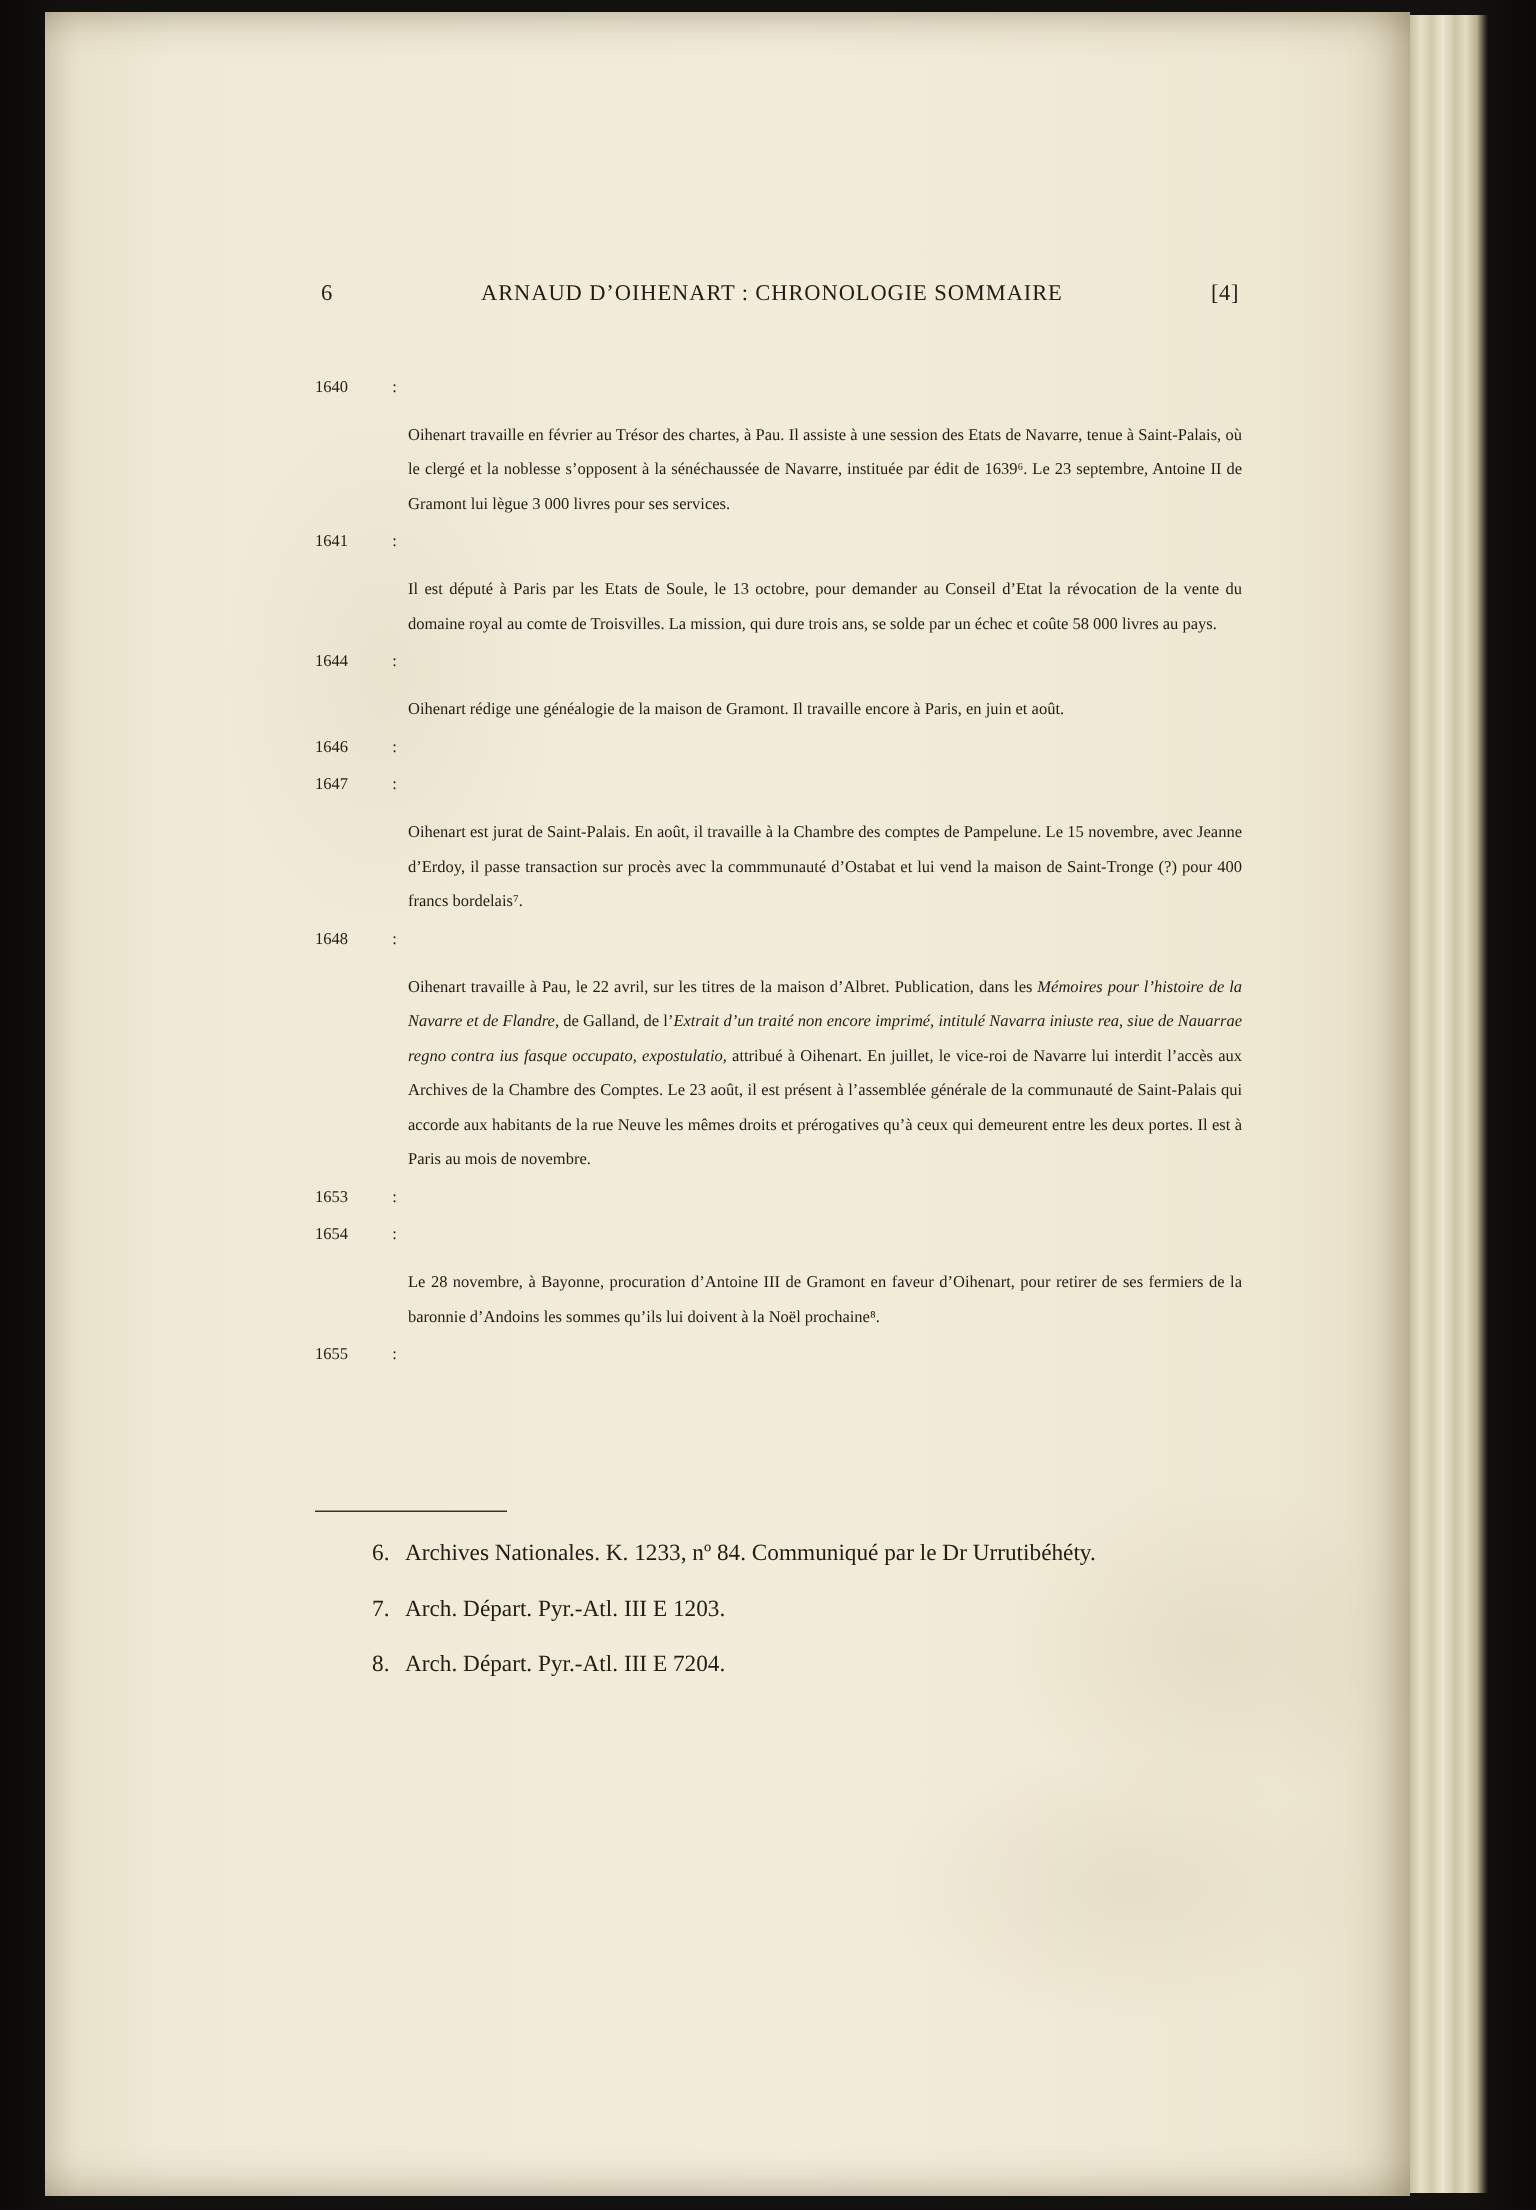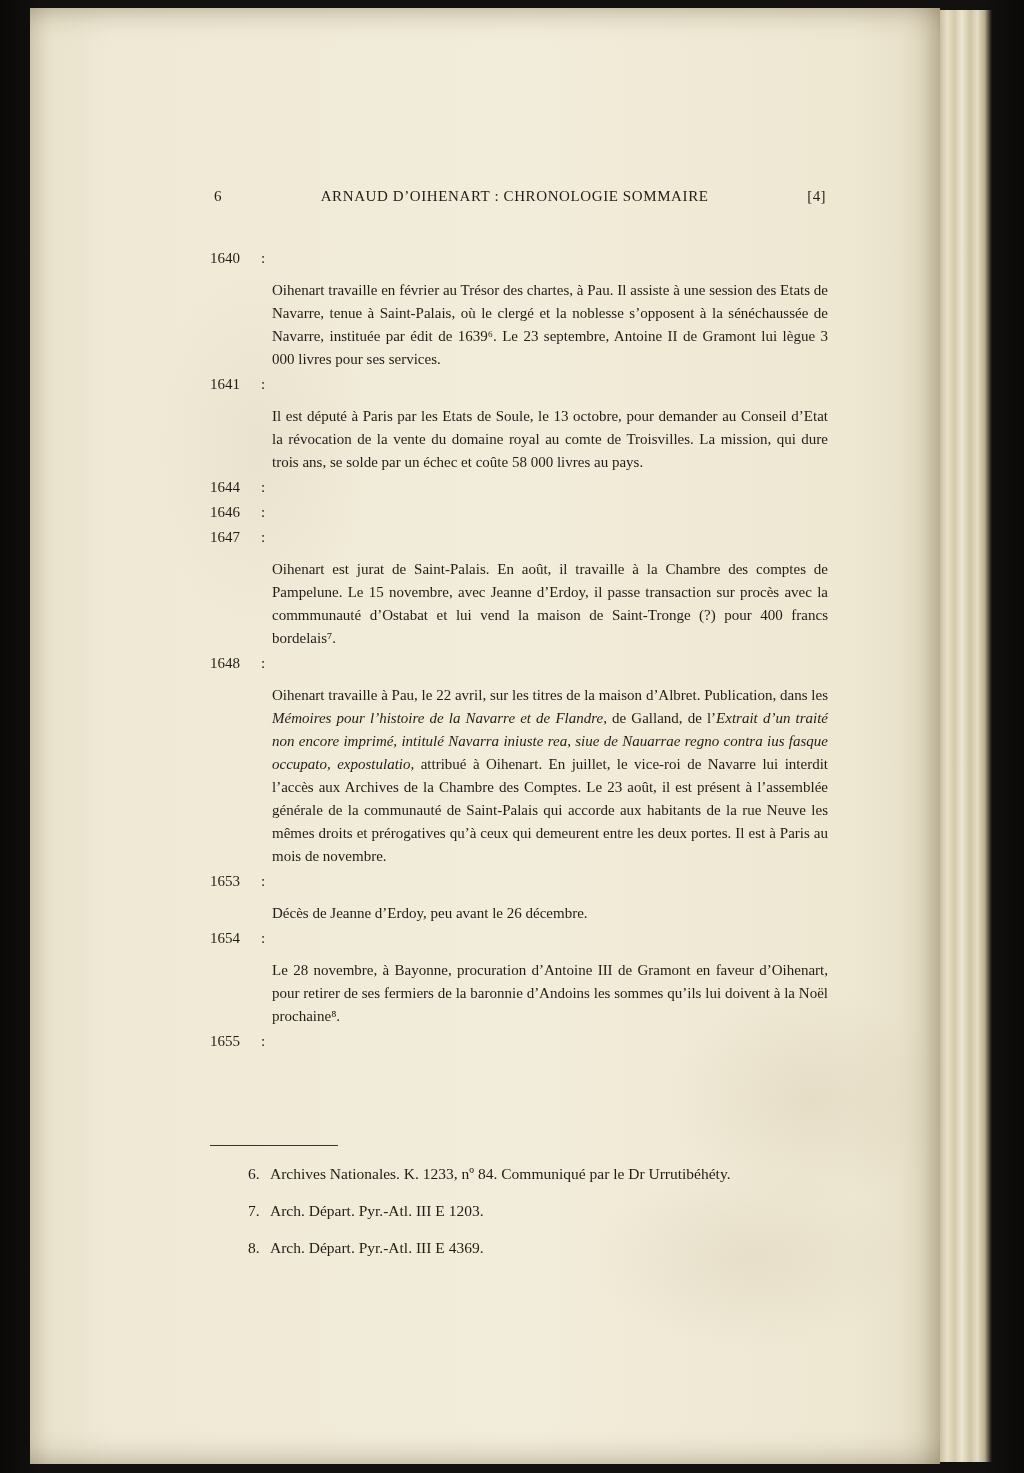--- a/index.html
+++ b/index.html
@@ -35,21 +35,21 @@
     position:absolute;left:180px;top:180px;width:618px;color:#211d15;
   }
   .page-header{
     display:flex;align-items:baseline;justify-content:space-between;
     font-size:15px;letter-spacing:.4px;margin-bottom:42px;
   }
   .page-header .pnum{padding-left:4px;}
   .page-header .title{letter-spacing:.6px;}
   .page-header .bracket{padding-right:2px;}
 
-  .entries{font-size:15px;line-height:23px;}
+  .entries{font-size:11px;line-height:23px;}
   .entry{display:flex;align-items:flex-start;margin:0 0 2px 0;}
   .entry .year{flex:0 0 44px;}
   .entry .colon{flex:0 0 18px;text-align:center;}
   .entry .etext{flex:1 1 auto;text-align:justify;margin-top:32px;}
   .entry .etext i{font-style:italic;}
 
   .footnotes{margin-top:92px;font-size:15.5px;line-height:20px;}
   .fn-rule{width:128px;border:none;border-top:1.4px solid #3a352c;margin:0 0 18px 0;}
   .footnote{display:flex;align-items:flex-start;padding-left:38px;margin-bottom:17px;}
   .footnote .fnum{flex:0 0 22px;}
@@ -80,39 +80,39 @@
           <span class="etext"><span>Oihenart travaille en février au Trésor des chartes, à Pau. Il assiste à une session des Etats de Navarre, tenue à Saint-Palais, où le clergé et la noblesse s’opposent à la sénéchaussée de Navarre, instituée par édit de 1639⁶. Le 23 septembre, Antoine II de Gramont lui lègue 3 000 livres pour ses services.</span></span>
         </div>
         <div class="entry">
           <span class="year">1641</span>
           <span class="colon">:</span>
           <span class="etext"><span>Il est député à Paris par les Etats de Soule, le 13 octobre, pour demander au Conseil d’Etat la révocation de la vente du domaine royal au comte de Troisvilles. La mission, qui dure trois ans, se solde par un échec et coûte 58 000 livres au pays.</span></span>
         </div>
         <div class="entry">
           <span class="year">1644</span>
           <span class="colon">:</span>
+          <span class="etext"><span>Oihenart rédige une généalogie de la maison de Gramont. Il travaille encore à Paris, en juin et août.</span></span>
         </div>
         <div class="entry">
           <span class="year">1646</span>
           <span class="colon">:</span>
         </div>
         <div class="entry">
           <span class="year">1647</span>
           <span class="colon">:</span>
           <span class="etext"><span>Oihenart est jurat de Saint-Palais. En août, il travaille à la Chambre des comptes de Pampelune. Le 15 novembre, avec Jeanne d’Erdoy, il passe transaction sur procès avec la commmunauté d’Ostabat et lui vend la maison de Saint-Tronge (?) pour 400 francs bordelais⁷.</span></span>
         </div>
         <div class="entry">
           <span class="year">1648</span>
           <span class="colon">:</span>
           <span class="etext"><span>Oihenart travaille à Pau, le 22 avril, sur les titres de la maison d’Albret. Publication, dans les </span><i>Mémoires pour l’histoire de la Navarre et de Flandre,</i><span> de Galland, de l’</span><i>Extrait d’un traité non encore imprimé, intitulé Navarra iniuste rea, siue de Nauarrae regno contra ius fasque occupato, expostulatio,</i><span> attribué à Oihenart. En juillet, le vice-roi de Navarre lui interdit l’accès aux Archives de la Chambre des Comptes. Le 23 août, il est présent à l’assemblée générale de la communauté de Saint-Palais qui accorde aux habitants de la rue Neuve les mêmes droits et prérogatives qu’à ceux qui demeurent entre les deux portes. Il est à Paris au mois de novembre.</span></span>
         </div>
         <div class="entry">
           <span class="year">1653</span>
           <span class="colon">:</span>
-          <span class="etext"><span>Décès de Jeanne d’Erdoy, peu avant le 26 décembre.</span></span>
         </div>
         <div class="entry">
           <span class="year">1654</span>
           <span class="colon">:</span>
           <span class="etext"><span>Le 28 novembre, à Bayonne, procuration d’Antoine III de Gramont en faveur d’Oihenart, pour retirer de ses fermiers de la baronnie d’Andoins les sommes qu’ils lui doivent à la Noël prochaine⁸.</span></span>
         </div>
         <div class="entry">
           <span class="year">1655</span>
           <span class="colon">:</span>
         </div>
@@ -124,21 +124,21 @@
           <div class="footnote">
             <span class="fnum">6.</span>
             <span class="ftext">Archives Nationales. K. 1233, nº 84. Communiqué par le Dr Urrutibéhéty.</span>
           </div>
           <div class="footnote">
             <span class="fnum">7.</span>
             <span class="ftext">Arch. Départ. Pyr.-Atl. III E 1203.</span>
           </div>
           <div class="footnote">
             <span class="fnum">8.</span>
-            <span class="ftext">Arch. Départ. Pyr.-Atl. III E 4369.</span>
+            <span class="ftext">Arch. Départ. Pyr.-Atl. III E 7204.</span>
           </div>
         </div>
     </div>
 
   </div>
 </div>
 
 <div class="page-stack"></div>
 
 </body></html>

